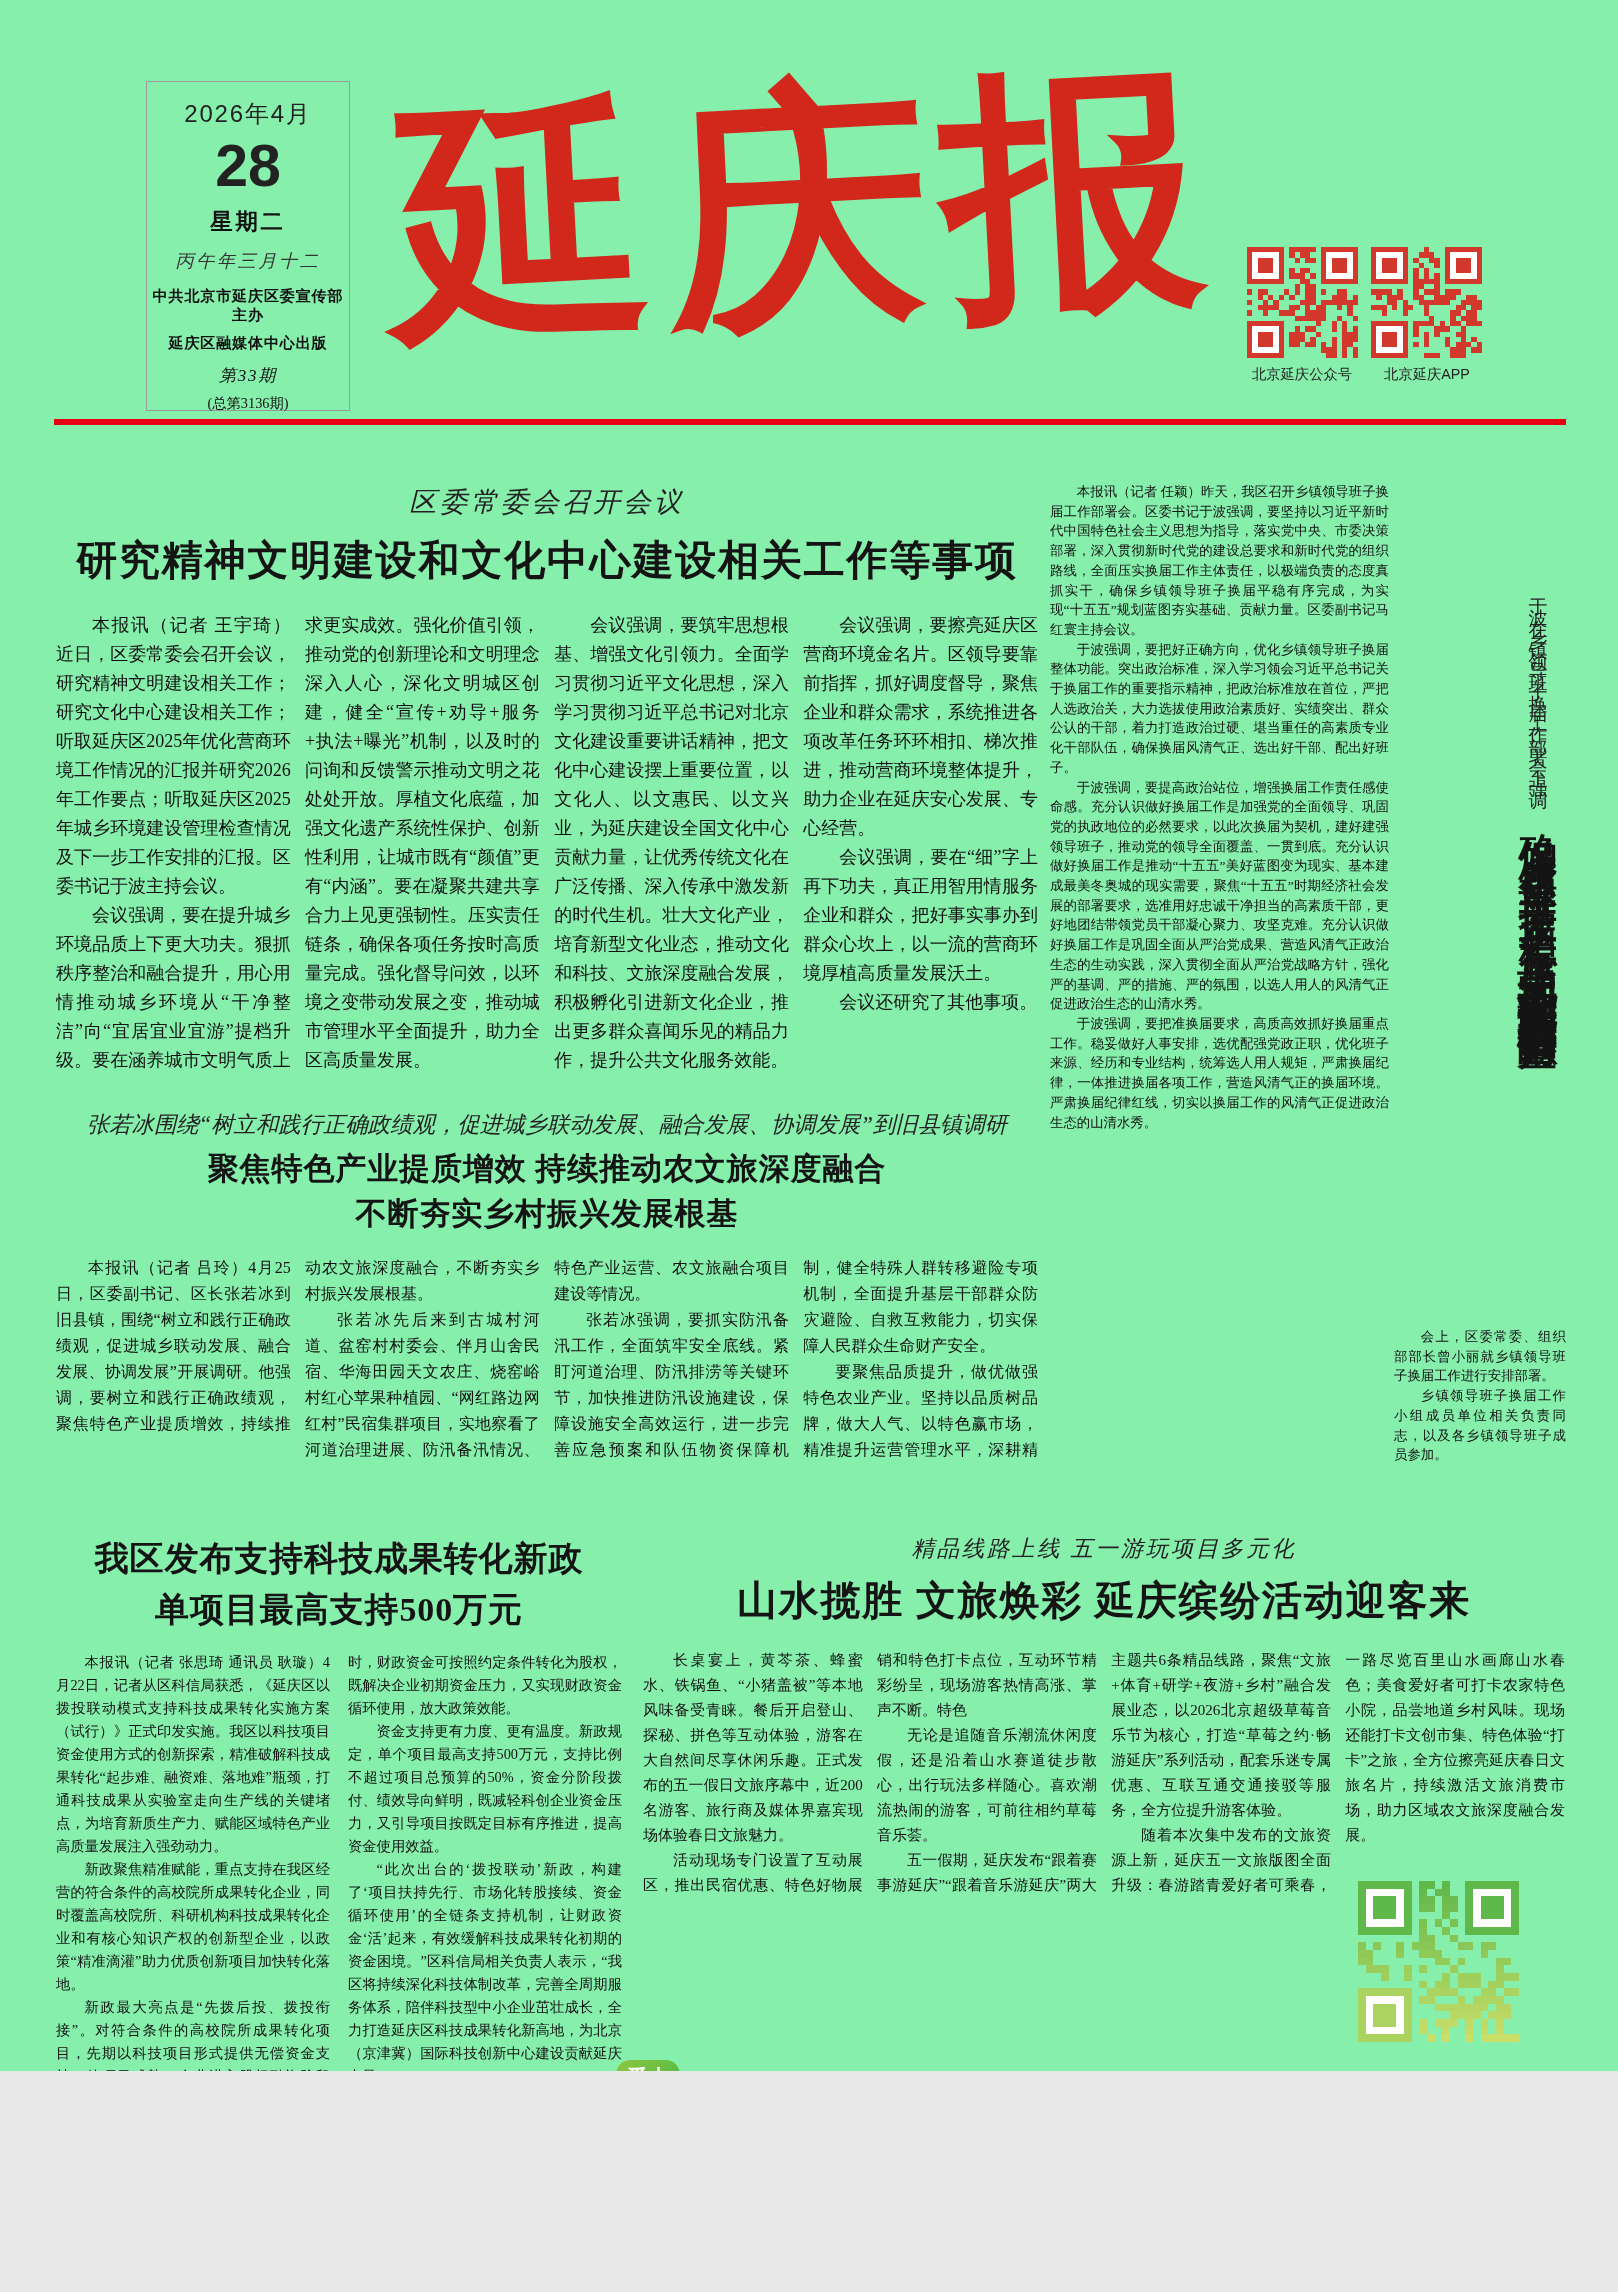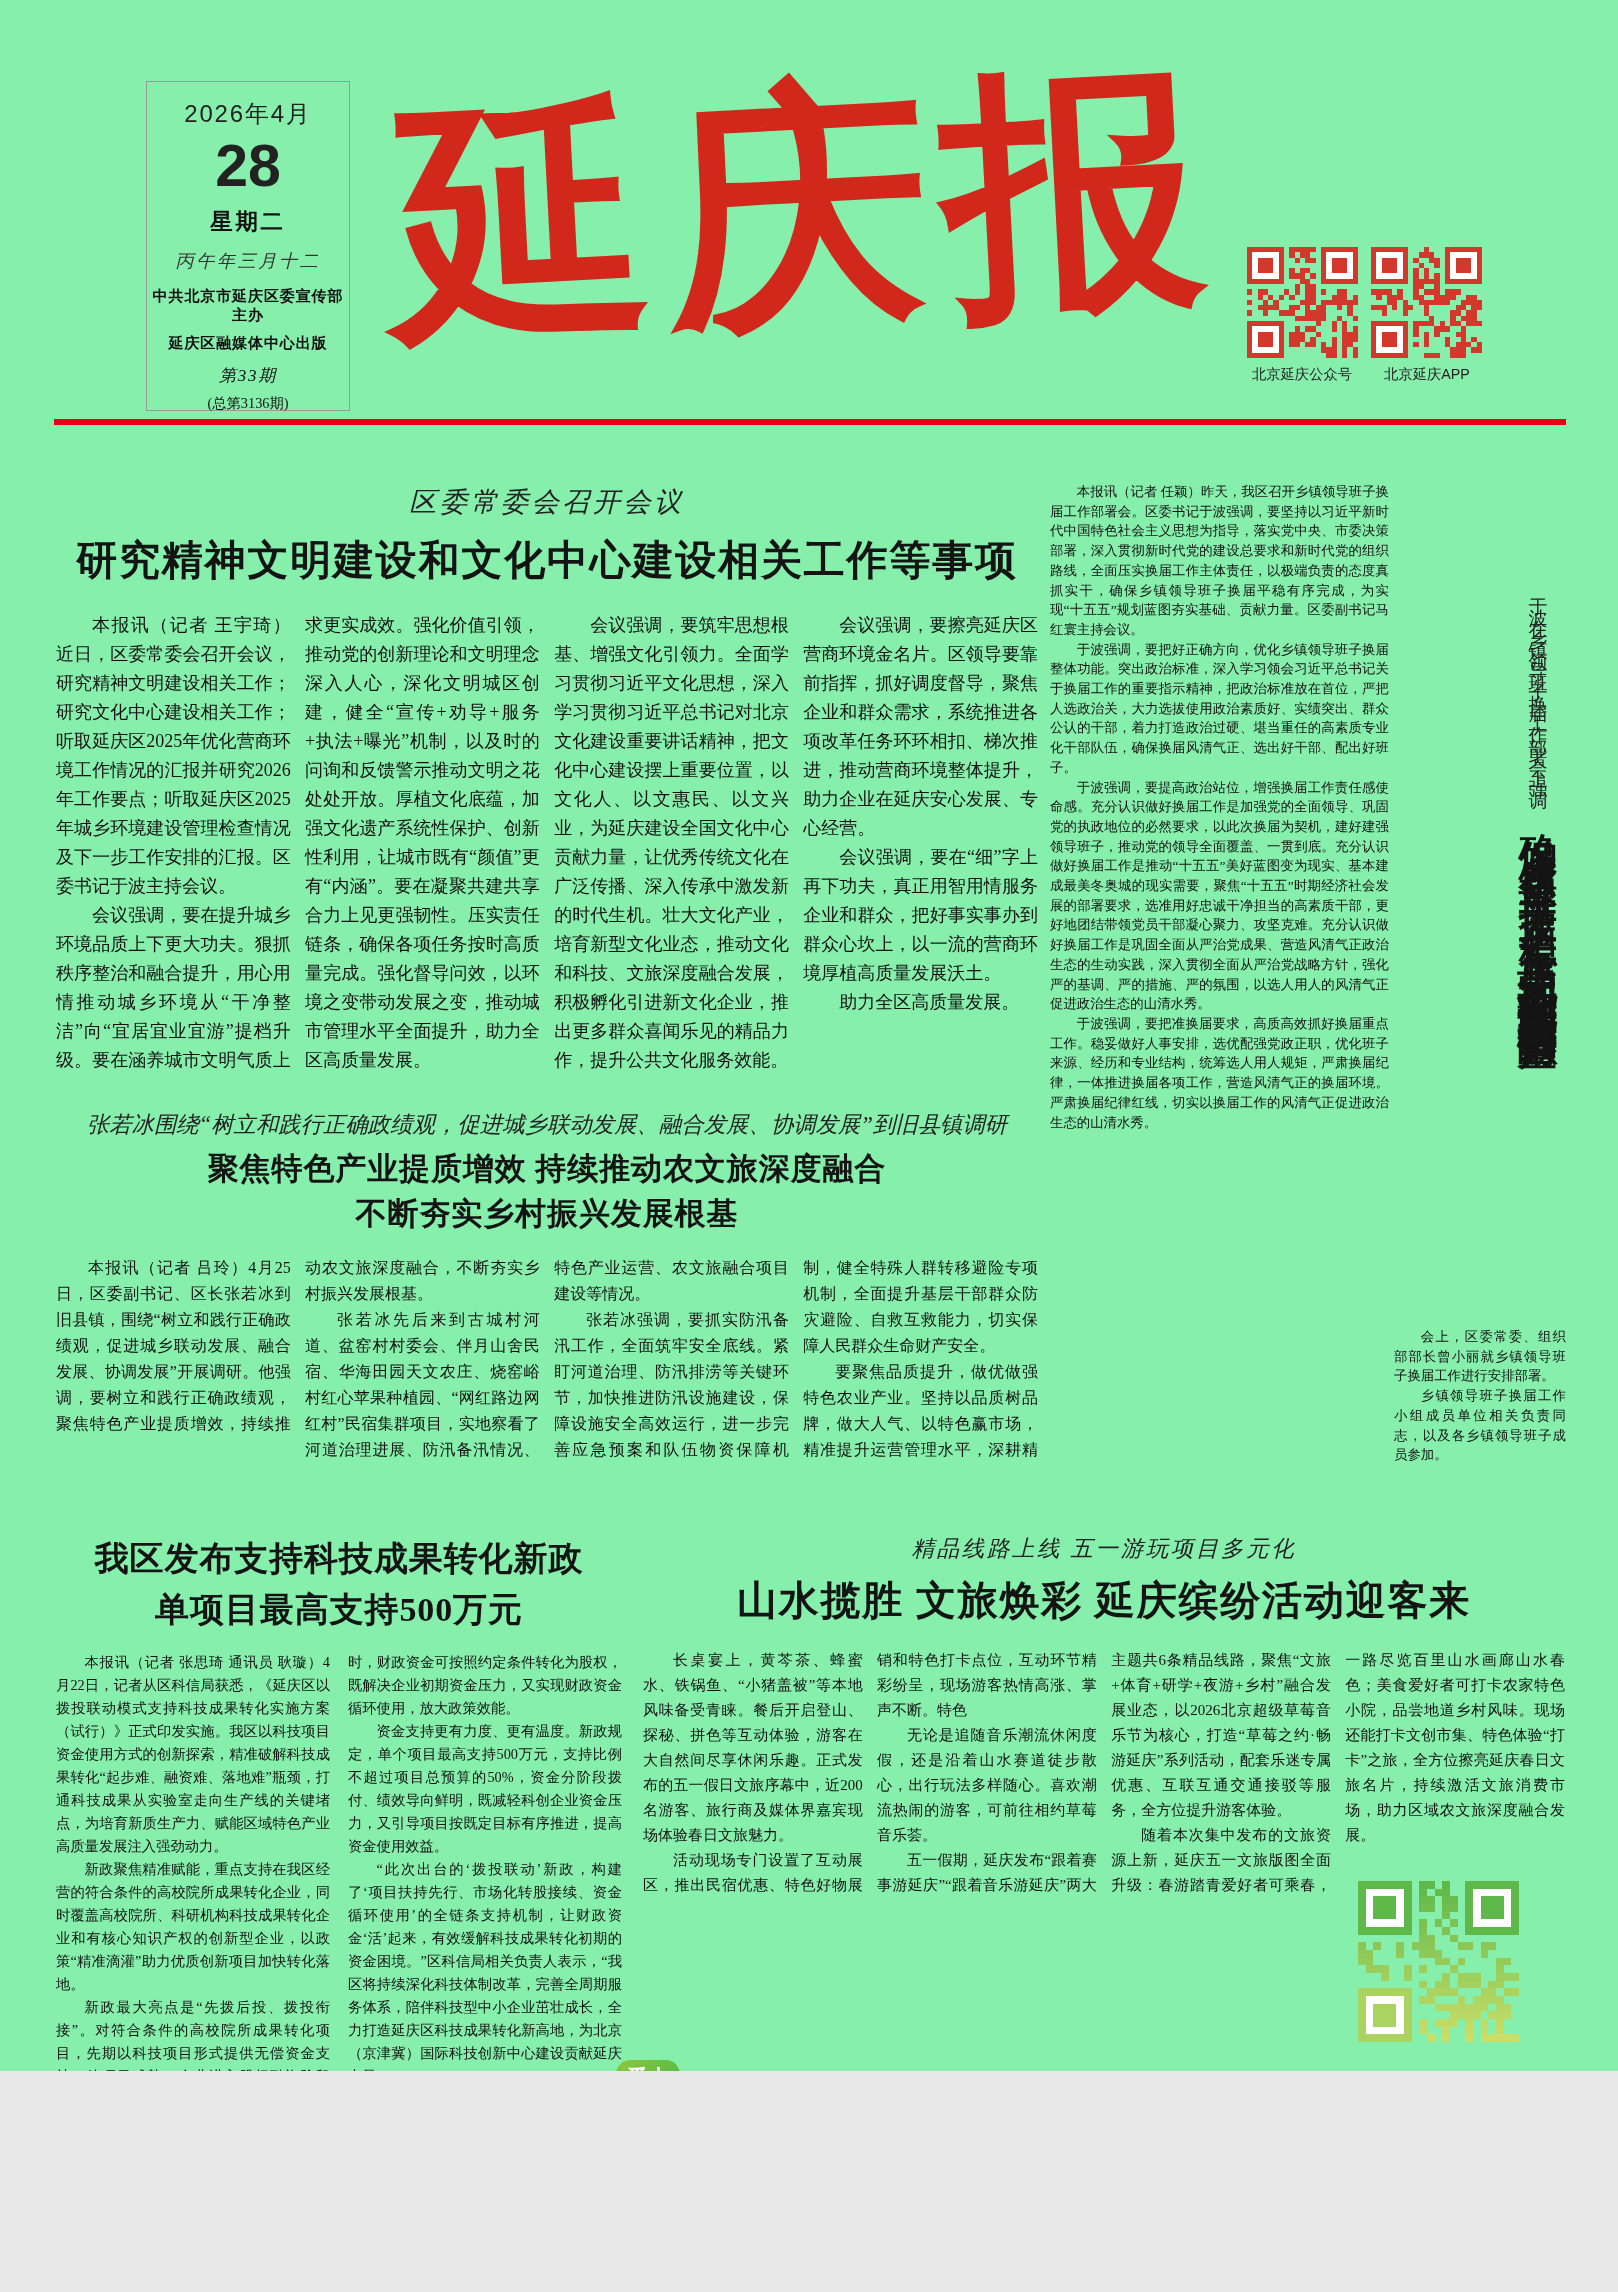--- a/index.html
+++ b/index.html
@@ -395,21 +395,21 @@
 
   <div class="abs" id="a1">
     <div class="kicker">区委常委会召开会议</div>
     <div class="hl hl-sans">研究精神文明建设和文化中心建设相关工作等事项</div>
     <div class="cols">
         <p>本报讯（记者 王宇琦）近日，区委常委会召开会议，研究精神文明建设相关工作；研究文化中心建设相关工作；听取延庆区2025年优化营商环境工作情况的汇报并研究2026年工作要点；听取延庆区2025年城乡环境建设管理检查情况及下一步工作安排的汇报。区委书记于波主持会议。</p>
         <p>会议强调，要在提升城乡环境品质上下更大功夫。狠抓秩序整治和融合提升，用心用情推动城乡环境从“干净整洁”向“宜居宜业宜游”提档升级。要在涵养城市文明气质上求更实成效。强化价值引领，推动党的创新理论和文明理念深入人心，深化文明城区创建，健全“宣传+劝导+服务+执法+曝光”机制，以及时的问询和反馈警示推动文明之花处处开放。厚植文化底蕴，加强文化遗产系统性保护、创新性利用，让城市既有“颜值”更有“内涵”。要在凝聚共建共享合力上见更强韧性。压实责任链条，确保各项任务按时高质量完成。强化督导问效，以环境之变带动发展之变，推动城市管理水平全面提升，助力全区高质量发展。</p>
         <p>会议强调，要筑牢思想根基、增强文化引领力。全面学习贯彻习近平文化思想，深入学习贯彻习近平总书记对北京文化建设重要讲话精神，把文化中心建设摆上重要位置，以文化人、以文惠民、以文兴业，为延庆建设全国文化中心贡献力量，让优秀传统文化在广泛传播、深入传承中激发新的时代生机。壮大文化产业，培育新型文化业态，推动文化和科技、文旅深度融合发展，积极孵化引进新文化企业，推出更多群众喜闻乐见的精品力作，提升公共文化服务效能。</p>
         <p>会议强调，要擦亮延庆区营商环境金名片。区领导要靠前指挥，抓好调度督导，聚焦企业和群众需求，系统推进各项改革任务环环相扣、梯次推进，推动营商环境整体提升，助力企业在延庆安心发展、专心经营。</p>
         <p>会议强调，要在“细”字上再下功夫，真正用智用情服务企业和群众，把好事实事办到群众心坎上，以一流的营商环境厚植高质量发展沃土。</p>
-        <p>助力全区高质量发展。</p>
+        <p>会议还研究了其他事项。</p>
       </div>
   </div>
 
   <div class="abs" id="a2">
     <div class="kicker">张若冰围绕“树立和践行正确政绩观，促进城乡联动发展、融合发展、协调发展”到旧县镇调研</div>
     <div class="hl hl-serif">
       <div>聚焦特色产业提质增效  持续推动农文旅深度融合</div>
       <div>不断夯实乡村振兴发展根基</div>
     </div>
     <div class="cols">

